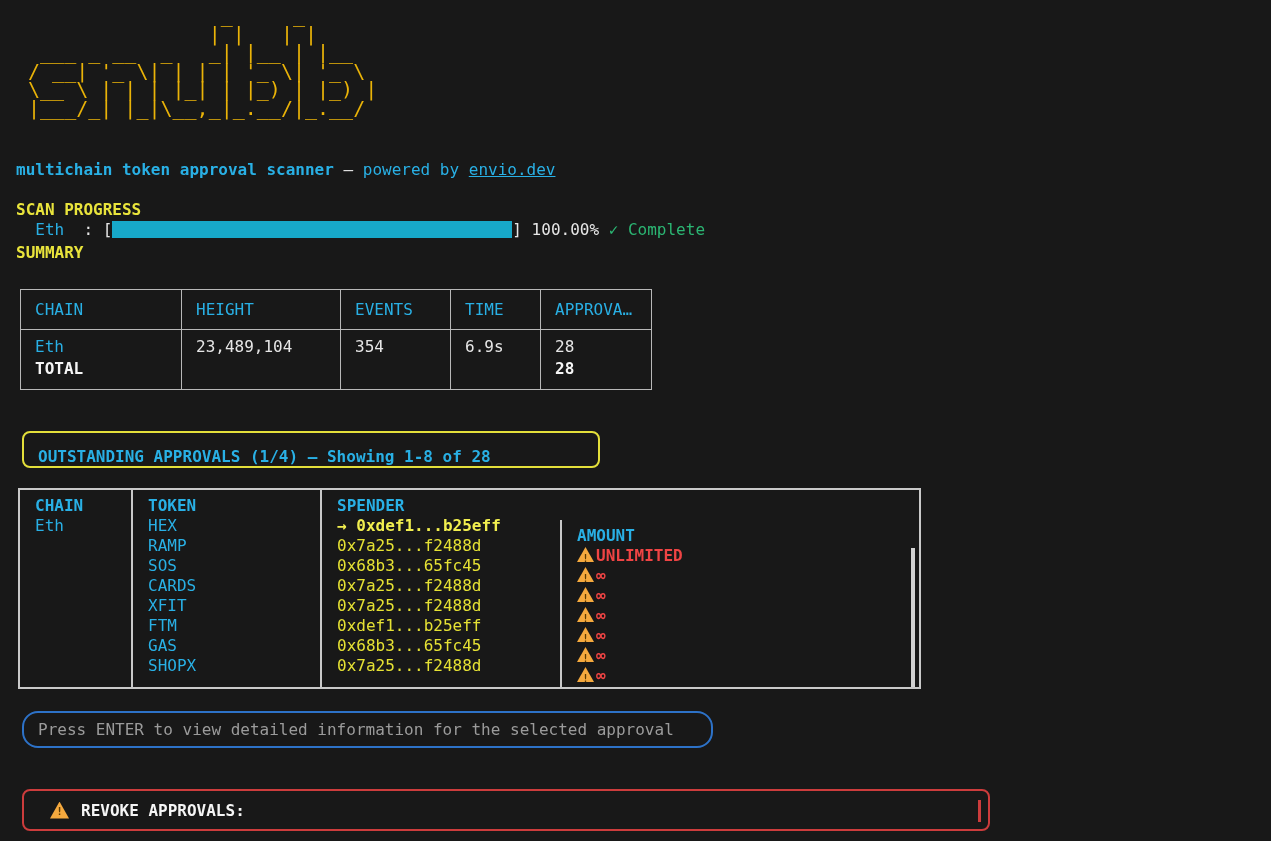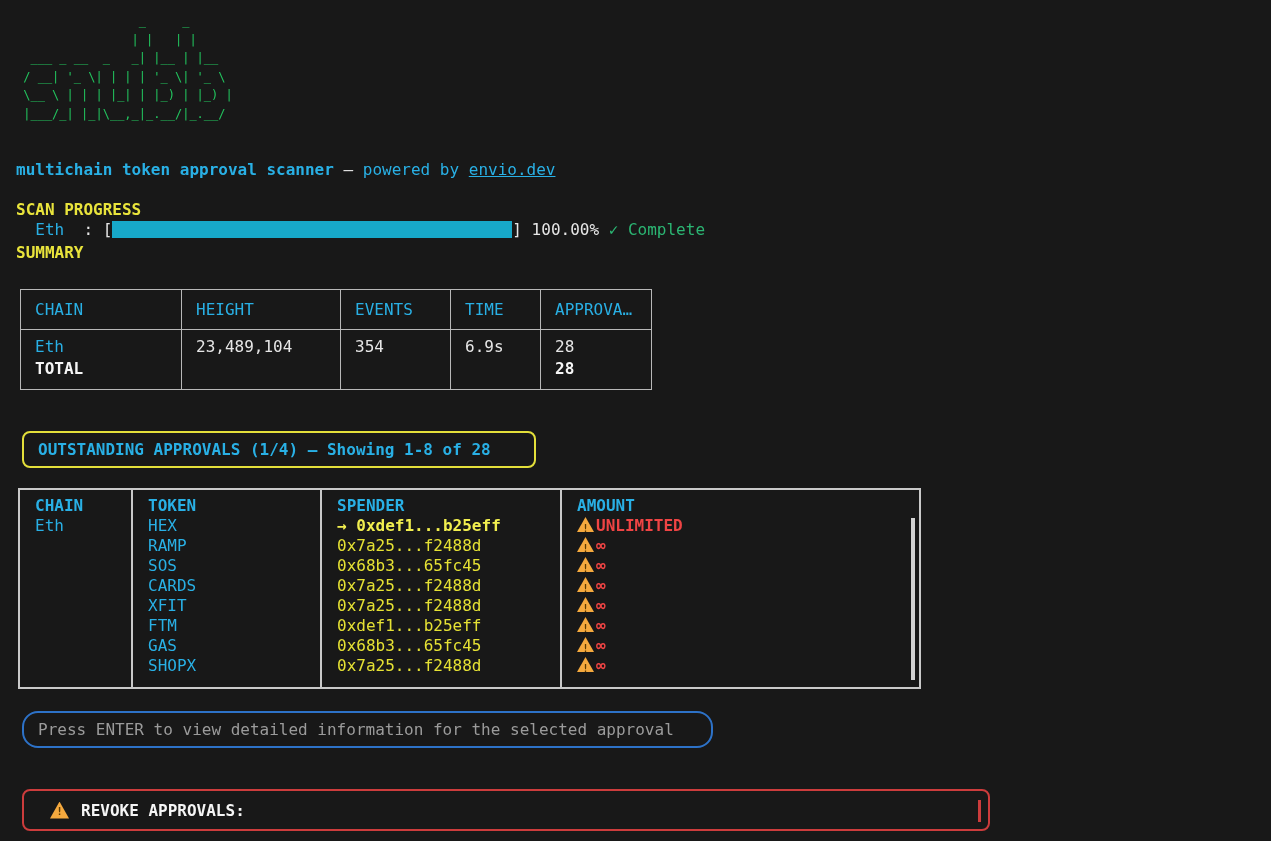--- a/index.html
+++ b/index.html
@@ -13,21 +13,21 @@
   .abs { position:absolute; }
 
   .cyan { color:#29b0e5; }
   .cyan-b { color:#29b0e5; font-weight:bold; }
   .yellow-b { color:#e9e43c; font-weight:bold; }
   .white { color:#e6e6e6; }
   .white-b { color:#f5f5f5; font-weight:bold; }
   .green { color:#2bb673; }
 
   
-  #logo { top:12px; left:16px; color:#22c55e; font-size:12px; line-height:18.6px; white-space:pre; }
+  #logo { top:6px; left:16px; color:#eab308; font-size:20px; line-height:18.6px; white-space:pre; }
 
   
   #title-line { top:160px; left:16px; white-space:pre; }
   #title-line a, .link { color:#29b0e5; text-decoration:underline; cursor:pointer; }
 
   
   #scan-label { top:200px; left:16px; }
   #progress-line { top:219px; left:16px; white-space:pre; line-height:21px; }
   #progress-bar { display:inline-block; width:400px; height:17px; background:#17a8c9; vertical-align:-3px; }
 
@@ -37,28 +37,28 @@
   .sum-row { display:flex; }
   .sum-head { height:40px; border-bottom:1px solid #b8b8b8; }
   .sum-cell { padding:10px 0 0 14px; color:#29b0e5; border-right:1px solid #b8b8b8; overflow:hidden; white-space:nowrap; }
   .sum-cell:last-child { border-right:none; }
   .c0 { width:161px; } .c1 { width:159px; } .c2 { width:110px; } .c3 { width:90px; } .c4 { width:110px; flex:1; }
   .sum-body { height:59px; }
   .sum-bcell { padding:6px 0 0 14px; line-height:22px; border-right:1px solid #b8b8b8; white-space:nowrap; }
   .sum-bcell:last-child { border-right:none; }
 
   
-  #outstanding-box { top:431px; left:22px; width:514px; height:37px; border:2px solid #e3df3a;
-    border-radius:8px; display:flex; align-items:center; padding-left:14px; }
+  #outstanding-box { top:431px; left:22px; width:578px; height:37px; border:2px solid #e3df3a;
+    border-radius:8px; display:flex; align-items:flex-end; padding-left:14px; }
 
   
   #apr-table { top:488px; left:18px; width:903px; height:201px; border:2px solid #c9c9c9; display:flex; }
   .apr-col { padding:6px 0 0 15px; line-height:20px; white-space:nowrap; overflow:hidden; }
   .apr-col + .apr-col { border-left:2px solid #c9c9c9; }
-  .col-chain { width:111px; } .col-token { width:189px; } .col-spender { width:240px; } .col-amount { flex:1; position:relative; }
+  .col-chain { width:111px; } .col-token { width:189px; } .col-spender { width:240px; } .col-amount { flex:1; position:relative;margin-top:30px; }
   .apr-head { color:#29b0e5; font-weight:bold; }
   .token-text { color:#29b0e5; }
   .spender-text { color:#e6e234; }
   .row.selected .spender-text { color:#f2ef4f; font-weight:bold; }
   .sel-arrow { color:#f2ef4f; font-weight:bold; white-space:pre; }
   .amount-text { color:#ef4444; font-weight:bold; }
   #apr-scrollbar { position:absolute; right:4px; top:28px; width:4px; height:162px; background:#d2d2d2; }
 
   
   .warn-icon { display:inline-block; width:17px; height:15px; position:relative; vertical-align:-1px; margin-right:2px; }

